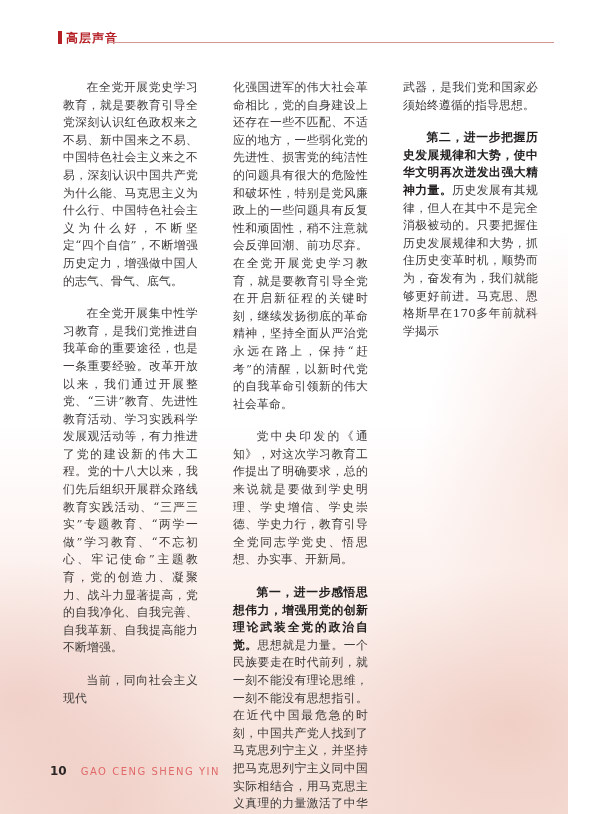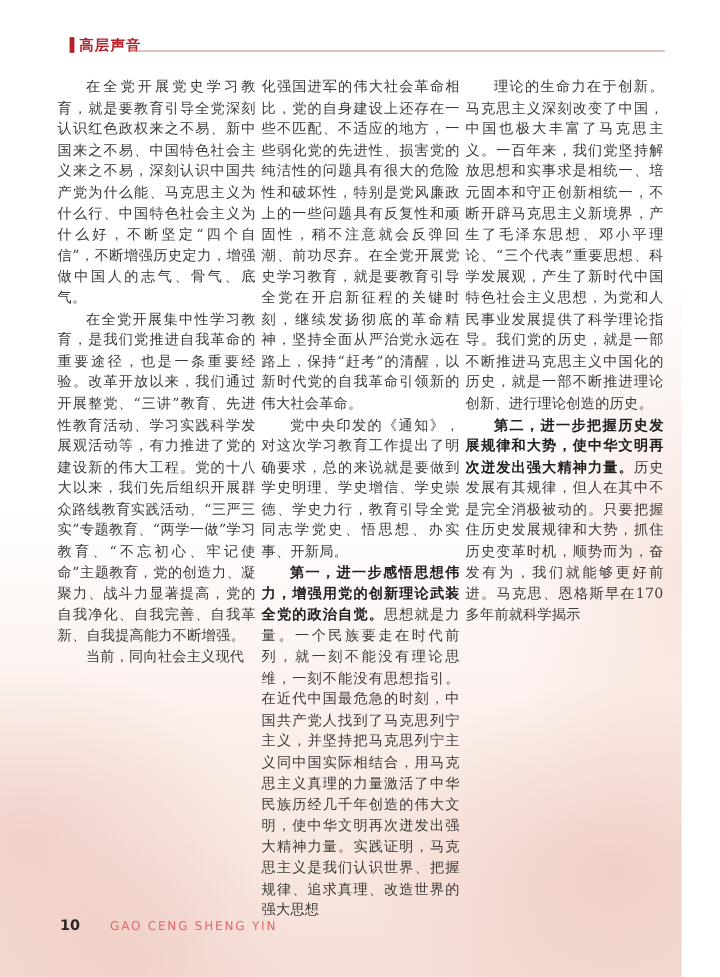--- a/index.html
+++ b/index.html
@@ -22,28 +22,28 @@
   .hdr-bar  { position:absolute; left:58px; top:31px; width:4px; height:13px; background:#b42025; }
   .hdr-title{ position:absolute; left:66px; top:30px;
               font-family:"DejaVu Sans","Liberation Sans",sans-serif;
               font-weight:700; font-size:12px; color:#b42025; letter-spacing:1px; }
   .hdr-line { position:absolute; left:108px; top:42px; width:446px; height:1px; background:#d49494; }
 
   
   .content { position:absolute; top:64px; left:48px; width:505px; display:flex; gap:5px; }
   .col { width:165px; font-size:11.8px; line-height:17.6px; text-align:justify;
          color:#3d3a39; letter-spacing:0.2px; }
-  .col p { margin:0; }
+  .col p { margin:15px; }
   .ind { text-indent:2em; }
   .lead { font-family:"DejaVu Sans","Liberation Sans",sans-serif; font-weight:700; color:#232020; }
   .h-red { font-family:"DejaVu Sans","Liberation Sans",sans-serif; font-weight:700;
            color:#d2261c; text-indent:2em; margin:10px 0 3px !important; }
 
   
-  .footer  { position:absolute; left:50px; top:764px; display:flex; align-items:baseline; gap:25px; }
+  .footer  { position:absolute; left:50px; top:764px; display:flex; align-items:baseline; gap:14px; }
   .pg      { font-family:"DejaVu Sans","Liberation Sans",sans-serif; font-weight:700;
              font-size:12px; color:#2b2626; }
   .journal { font-family:"DejaVu Sans","Liberation Sans",sans-serif; font-size:10px;
              color:#e06a6a; letter-spacing:1.5px; }
 </style>
 </head>
 <body>
 
 <div class="page">
 
@@ -59,21 +59,21 @@
       <p class="ind">当前，同向社会主义现代</p>
     </div>
 
     <div class="col">
       <p>化强国进军的伟大社会革命相比，党的自身建设上还存在一些不匹配、不适应的地方，一些弱化党的先进性、损害党的纯洁性的问题具有很大的危险性和破坏性，特别是党风廉政上的一些问题具有反复性和顽固性，稍不注意就会反弹回潮、前功尽弃。在全党开展党史学习教育，就是要教育引导全党在开启新征程的关键时刻，继续发扬彻底的革命精神，坚持全面从严治党永远在路上，保持“赶考”的清醒，以新时代党的自我革命引领新的伟大社会革命。</p>
       <p class="ind">党中央印发的《通知》，对这次学习教育工作提出了明确要求，总的来说就是要做到学史明理、学史增信、学史崇德、学史力行，教育引导全党同志学党史、悟思想、办实事、开新局。</p>
       <p class="ind"><span class="lead">第一，进一步感悟思想伟力，增强用党的创新理论武装全党的政治自觉。</span><span>思想就是力量。一个民族要走在时代前列，就一刻不能没有理论思维，一刻不能没有思想指引。在近代中国最危急的时刻，中国共产党人找到了马克思列宁主义，并坚持把马克思列宁主义同中国实际相结合，用马克思主义真理的力量激活了中华民族历经几千年创造的伟大文明，使中华文明再次迸发出强大精神力量。实践证明，马克思主义是我们认识世界、把握规律、追求真理、改造世界的强大思想</span></p>
     </div>
 
     <div class="col">
-      <p class="ind">理论的生命力在于创新。马克思主义深刻改变了中国，中国也极大丰富了马克思主义。一百年来，我们党坚持解放思想和实事求是相统一、培元固本和守正创新相统一，不断开辟马克思主义新境界，产生了毛泽东思想、邓小平理论、“三个代表”重要思想、科学发展观，产生了新时代中国特色社会主义思想，为党和人民事业发展提供了科学理论指导。我们党的历史，就是一部不断推进马克思主义中国化的历史，就是一部不断推进理论创新、进行理论创造的历史。</p>
+      <p>武器，是我们党和国家必须始终遵循的指导思想。</p>
       <p class="ind"><span class="lead">第二，进一步把握历史发展规律和大势，使中华文明再次迸发出强大精神力量。</span><span>历史发展有其规律，但人在其中不是完全消极被动的。只要把握住历史发展规律和大势，抓住历史变革时机，顺势而为，奋发有为，我们就能够更好前进。马克思、恩格斯早在170多年前就科学揭示</span></p>
     </div>
 
   </div>
 
   <div class="footer">
     <span class="pg">10</span>
     <span class="journal">GAO CENG SHENG YIN</span>
   </div>
 

